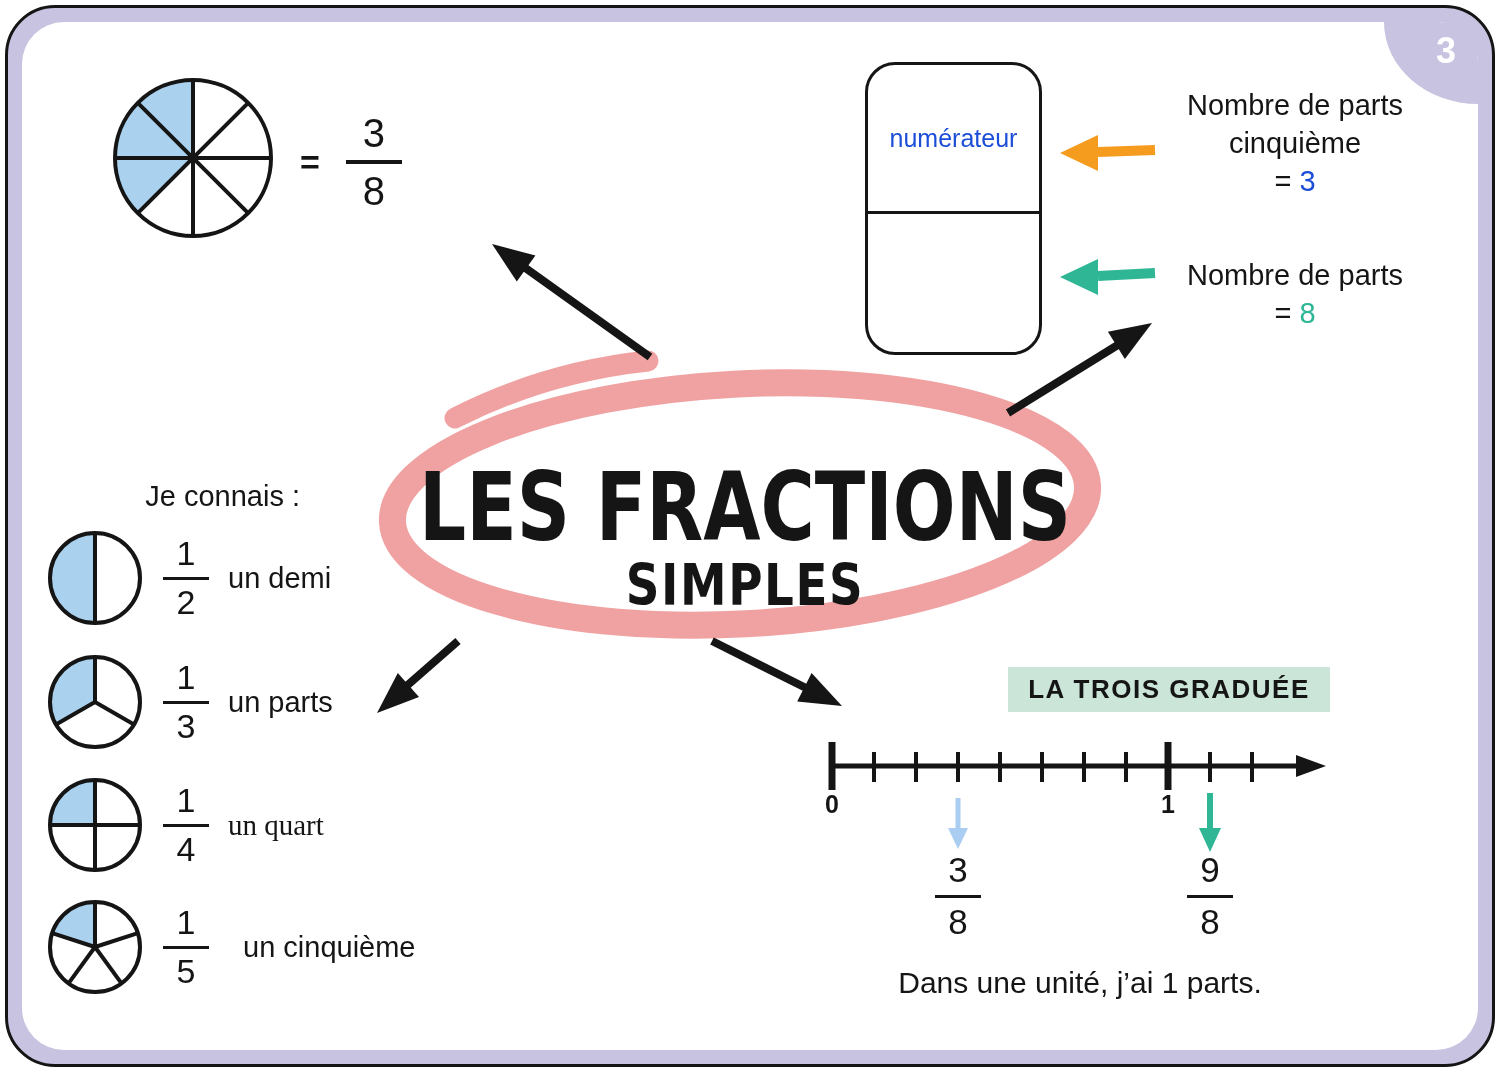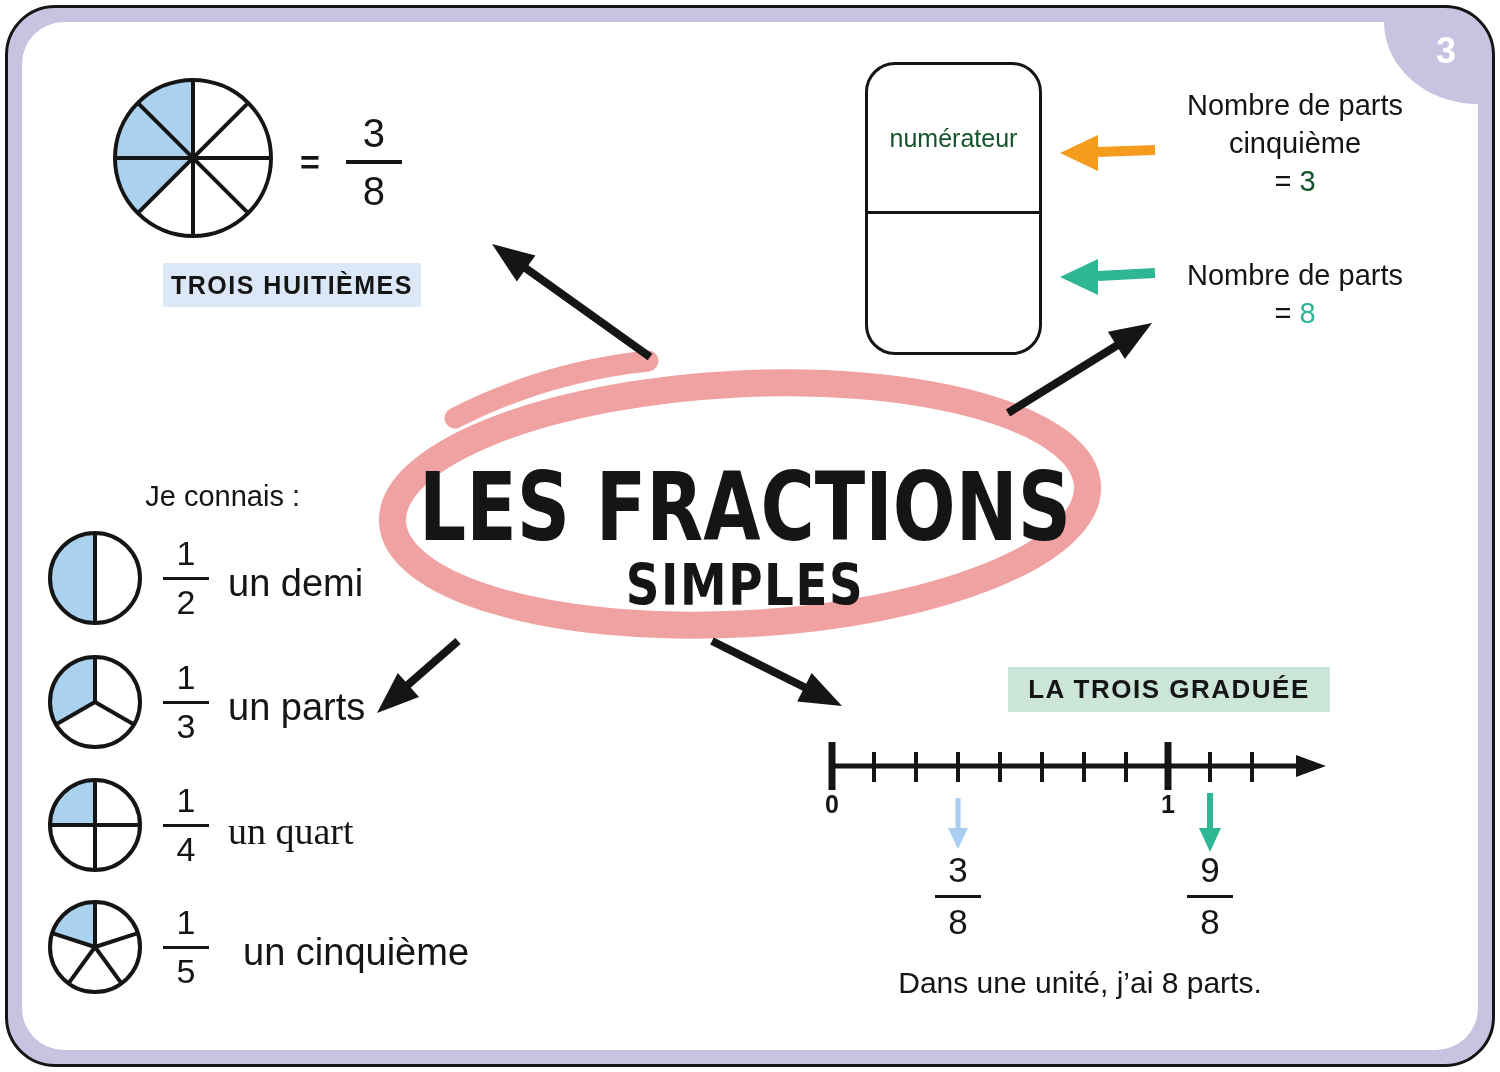--- a/index.html
+++ b/index.html
@@ -32,33 +32,33 @@
   .eq-sign { font-size: 34px; font-weight: bold; }
 
   .hand-bg { display: flex; align-items: center; justify-content: center;
              font-weight: bold; letter-spacing: 1.5px; }
   .label-blue  { background: #DCE8F7; font-size: 25px; }
   .label-green { background: #CBE5D8; font-size: 26px; }
 
   .num-box { border: 3px solid #151515; border-radius: 30px; background: #ffffff; }
   .num-box .half { position: absolute; left: 0; right: 0; display: flex; align-items: center; justify-content: center; font-size: 25px; }
   .num-box .divider { position: absolute; left: 0; right: 0; height: 3px; background: #151515; }
-  .txt-orange { color: #14532d; }
+  .txt-orange { color: #1d4ed8; }
   .txt-teal { color: #2FB695; }
 
   .note { text-align: center; font-size: 29px; line-height: 38px; }
   .note .eq-line { font-weight: normal; }
 
   .title-main { text-align: center; font-family: "DejaVu Sans", sans-serif; font-weight: bold;
                 font-size: 74px; letter-spacing: 0px; transform: scaleY(1.28); transform-origin: center top; }
   .title-sub  { text-align: center; font-family: "DejaVu Sans", sans-serif; font-weight: bold;
                 font-size: 60px; letter-spacing: 2px; transform: scaleY(0.95) scaleX(0.78); transform-origin: center top; }
 
   .heading { font-size: 29px; text-align: right; }
-  .item-label { font-size: 38px; }
+  .item-label { font-size: 29px; }
   .nl-num { font-size: 25px; font-weight: bold; text-align: center; }
   .caption { font-size: 30px; text-align: center; }
 </style>
 </head>
 <body>
 
 <div class="page">
 
   <div class="frame"></div>
   <div class="card"></div>
@@ -165,21 +165,20 @@
 
   <div class="abs eq-group" style="left:300px; top:112px;">
     <span class="eq-sign">=</span>
     <span class="frac frac-lg">
       <span>3</span>
       <span class="bar"></span>
       <span>8</span>
     </span>
   </div>
 
-  <div class="abs hand-bg label-blue" style="left:163px; top:263px; width:258px; height:44px;">TROIS HUITIÈMES</div>
 
   <div class="abs num-box" style="left:865px; top:62px; width:177px; height:293px;">
     <div class="half txt-orange" style="top:0; height:146px;">numérateur</div>
     <div class="divider" style="top:146px;"></div>
   </div>
 
   <div class="abs note" style="left:1130px; top:86px; width:330px;">
     <div>Nombre de parts</div>
     <div>cinquième</div>
     <div class="eq-line">
@@ -238,15 +237,15 @@
     <span>3</span>
     <span class="bar"></span>
     <span>8</span>
   </div>
   <div class="abs frac frac-nl" style="left:1180px; top:852px; width:60px;">
     <span>9</span>
     <span class="bar"></span>
     <span>8</span>
   </div>
 
-  <div class="abs caption" style="left:860px; top:966px; width:440px;">Dans une unité, j’ai 8 parts.</div>
+  <div class="abs caption" style="left:860px; top:966px; width:440px;">Dans une unité, j’ai 1 parts.</div>
 
 </div>
 
 </body></html>

